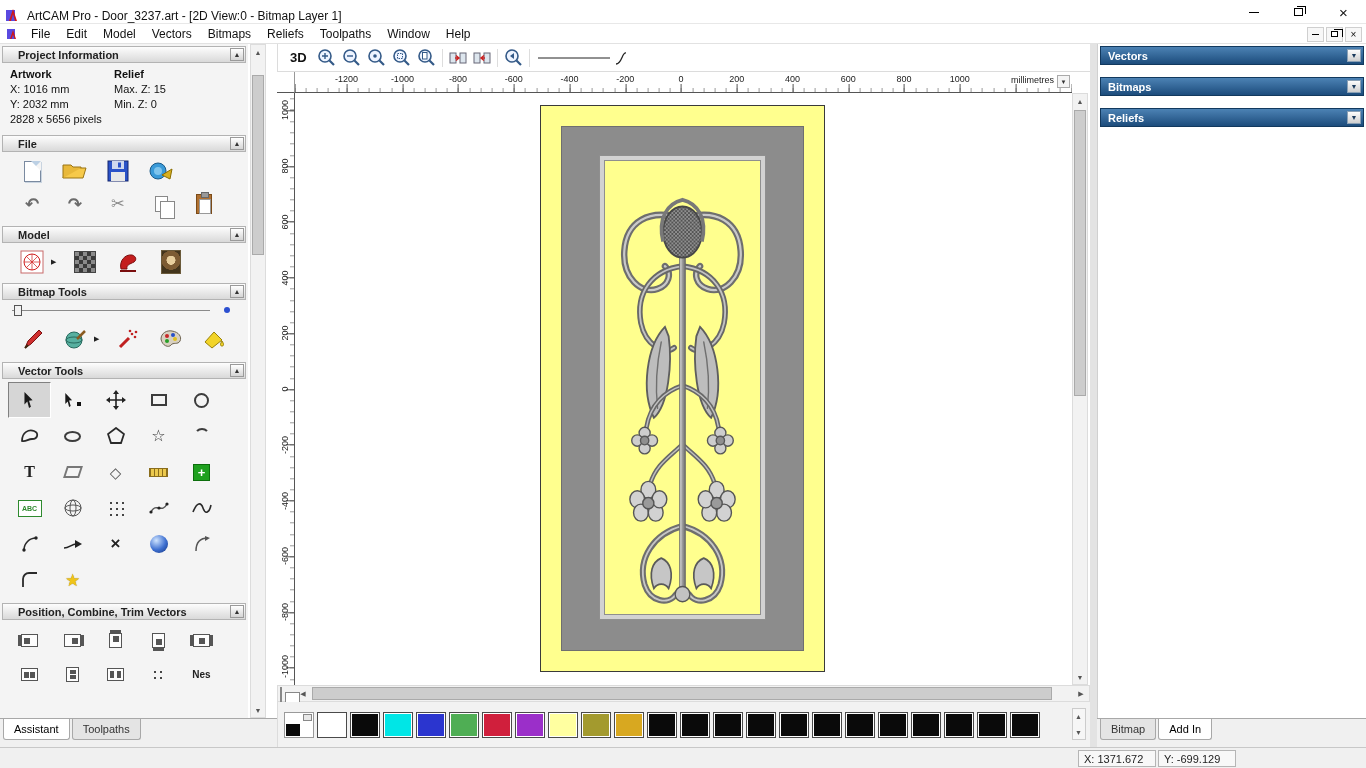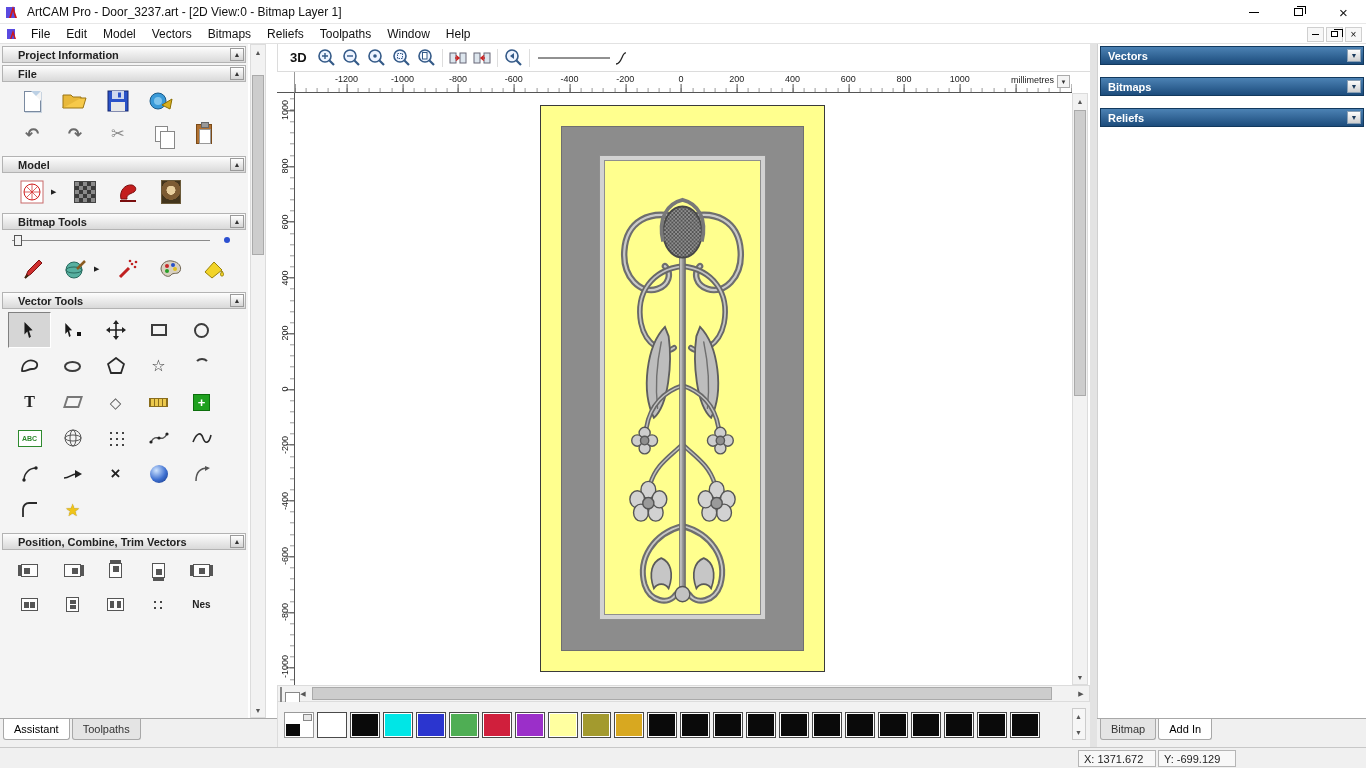--- a/index.html
+++ b/index.html
@@ -1,20 +1,20 @@
 <!DOCTYPE html>
 <html><head>
 <meta charset="utf-8">
 <style>
 *{box-sizing:border-box;margin:0;padding:0}
 html,body{width:1366px;height:768px;overflow:hidden}
 body{position:relative;font-family:"Liberation Sans","DejaVu Sans",sans-serif;font-size:12px;color:#111;background:#fff}
 .abs{position:absolute}
 
-#titlebar{left:0;top:0;width:1366px;height:24px;background:#fff;border-bottom:1px solid #e8e8e8;display:flex;align-items:center}
+#titlebar{left:0;top:0;width:1366px;height:24px;background:#fff;border-bottom:1px solid #e8e8e8;display:flex;align-items:flex-end}
 #titlebar .ttl{margin-left:6px;font-size:12px}
 .winbtn{width:45px;height:24px;display:flex;align-items:center;justify-content:center;font-size:13px}
 .wline{width:10px;height:1px;background:#000;display:block}
 .wrest{width:9px;height:8px;border:1px solid #000;position:relative;display:block;background:#fff}
 .wrest:before{content:"";position:absolute;left:2px;top:-3px;width:8px;height:7px;border:1px solid #000;border-bottom:none;border-left:none}
 #menubar{left:0;top:24px;width:1366px;height:20px;background:#fff;border-bottom:1px solid #e2e2e2;display:flex;align-items:center}
 .mitem{padding:0 8px;height:20px;line-height:20px;font-size:12px}
 .mdibtns{position:absolute;right:4px;top:0;height:20px;display:flex;align-items:center;gap:2px}
 .mdibtn{width:17px;height:15px;display:flex;align-items:center;justify-content:center;border:1px solid #cfcfcf;font-size:10px;background:#f7f7f7}
 
@@ -154,20 +154,33 @@
         <span>×</span>
       </div>
   </div>
 </div>
 
 <div id="leftpanel" class="abs">
 
   <div class="hdr">
     <span>Project Information</span>
     <span class="clps"><span>▲</span></span>
+  </div>
+  <div class="info">
+    <div class="col1">
+      <b>Artwork</b><br>
+      <span>X: 1016 mm</span><br>
+      <span>Y: 2032 mm</span><br>
+      <span>2828 x 5656 pixels</span>
+    </div>
+    <div>
+      <b>Relief</b><br>
+      <span>Max. Z: 15</span><br>
+      <span>Min. Z: 0</span>
+    </div>
   </div>
 
   <div class="hdr">
     <span>File</span>
     <span class="clps"><span>▲</span></span>
   </div>
   <div class="icon-row">
     <div class="ib">
         <span class="pagei"></span>
       </div>

